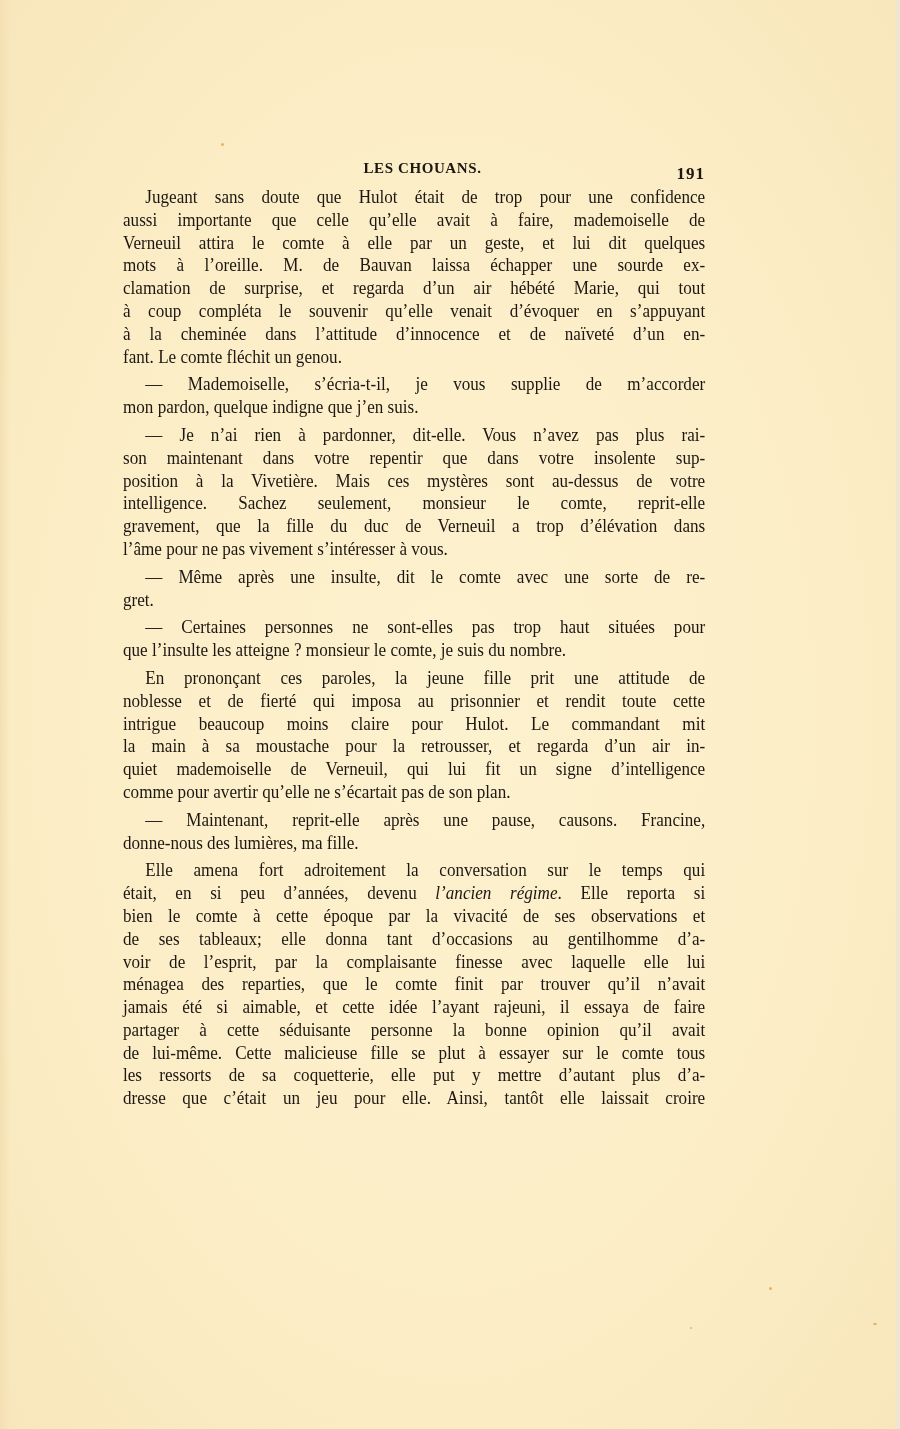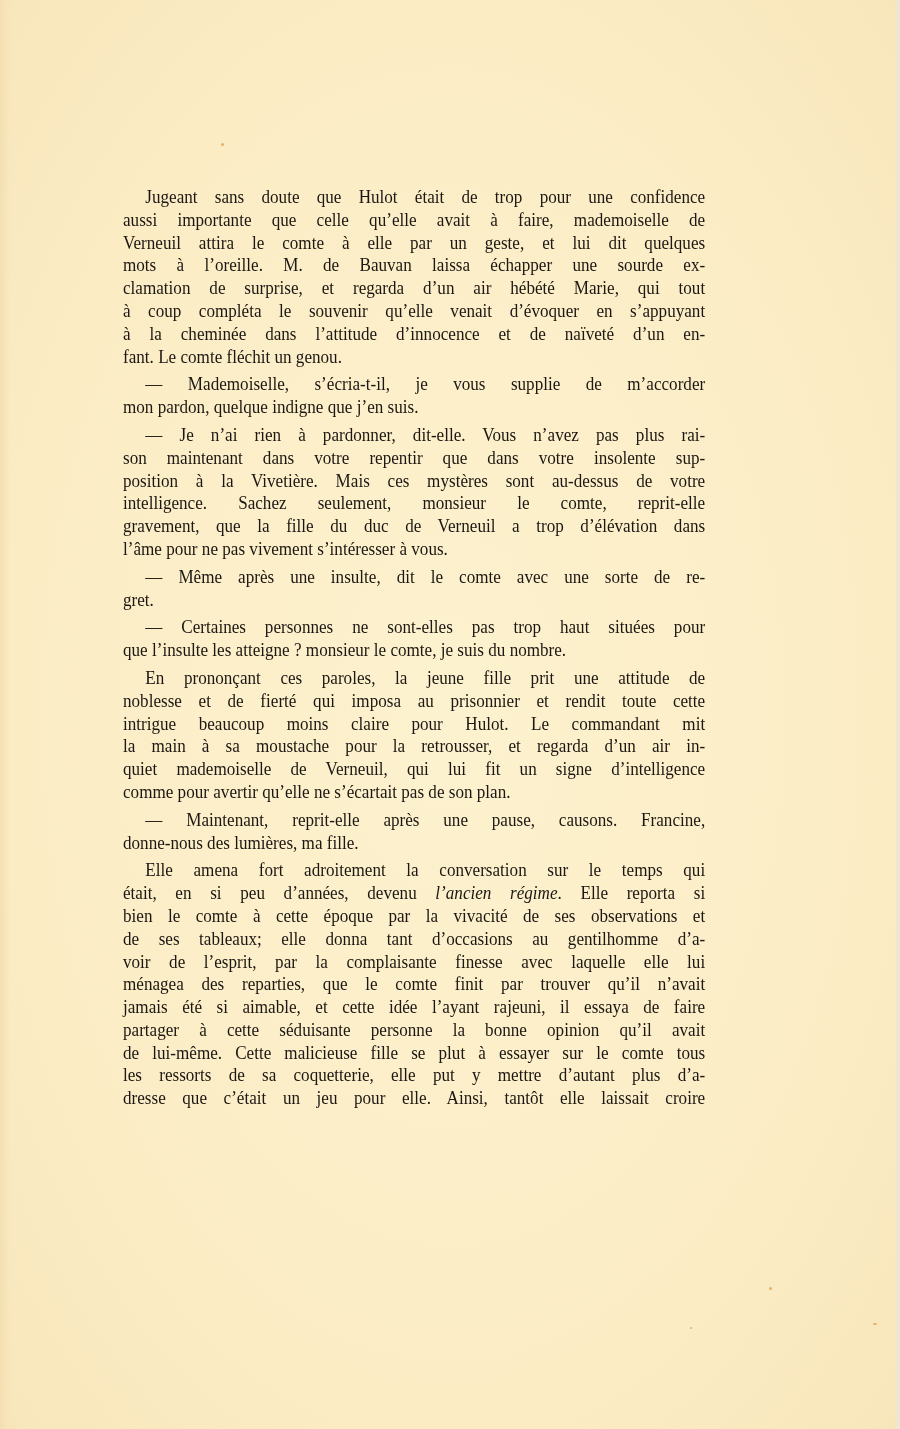--- a/index.html
+++ b/index.html
@@ -110,20 +110,24 @@
 
 <div class="page">
   <div class="page-edge-left"></div>
   <div class="page-edge-right"></div>
 
   <span class="speck" style="left:221px;top:143px;width:3px;height:3px;"></span>
   <span class="speck" style="left:769px;top:1287px;width:3px;height:3px;"></span>
   <span class="speck" style="left:690px;top:1327px;width:2px;height:2px;"></span>
   <span class="speck" style="left:873px;top:1323px;width:4px;height:2px;"></span>
 
+  <div class="running-head">
+    <span class="running-title">LES CHOUANS.</span>
+    <span class="page-number">191</span>
+  </div>
 
   <div class="text-block">
     <div class="inner" id="text-inner">
         <p class="para">
           <span class="line first">Jugeant sans doute que Hulot était de trop pour une confidence</span>
           <span class="line">aussi importante que celle qu’elle avait à faire, mademoiselle de</span>
           <span class="line">Verneuil attira le comte à elle par un geste, et lui dit quelques</span>
           <span class="line">mots à l’oreille. M. de Bauvan laissa échapper une sourde ex-</span>
           <span class="line">clamation de surprise, et regarda d’un air hébété Marie, qui tout</span>
           <span class="line">à coup compléta le souvenir qu’elle venait d’évoquer en s’appuyant</span>

